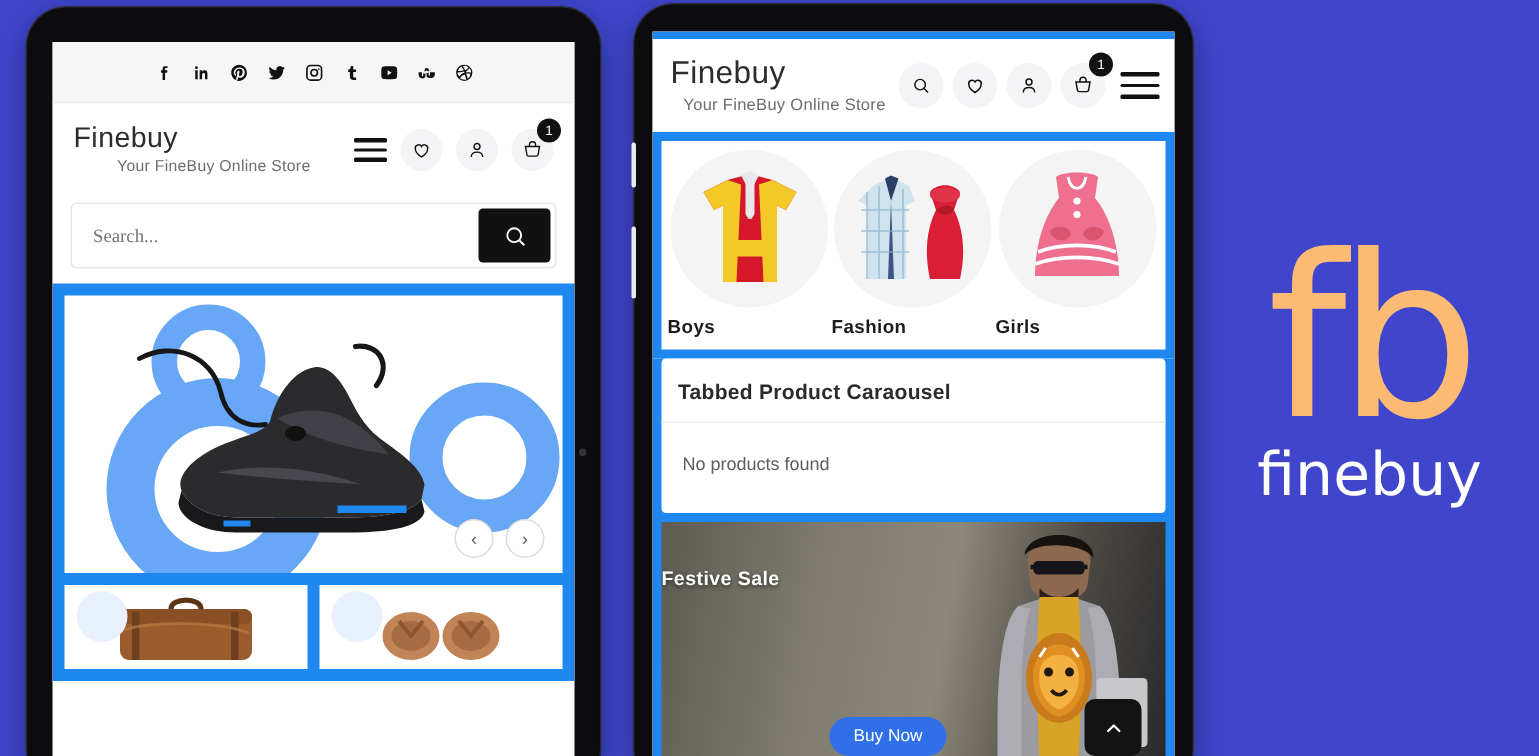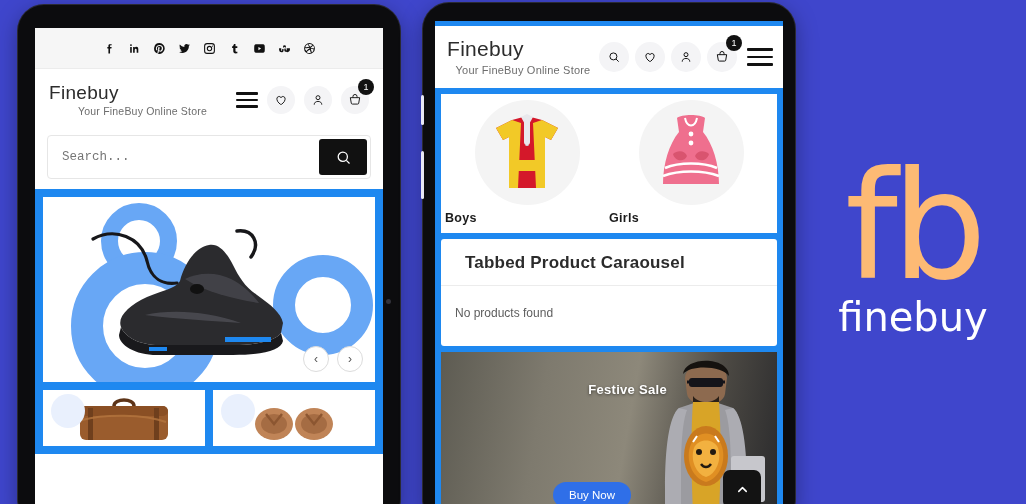--- a/index.html
+++ b/index.html
@@ -68,21 +68,21 @@
     background:#111;color:#fff;font-size:9px;display:flex;align-items:center;justify-content:center;
   }
 
   .searchrow{padding:4px 12px 10px;background:#fff;}
   .searchbox{
     height:42px;border:1px solid #e6e6e6;border-radius:4px;
     display:flex;align-items:center;padding-left:12px;
   }
   .searchbox input{
     flex:1;border:0;outline:0;font-size:12.5px;color:#6b6b6b;
-    font-family:Liberation Mono, monospace;background:transparent;
+    font-family:Liberation Serif, serif;background:transparent;
   }
   .searchbtn{
     width:48px;height:36px;margin-right:3px;background:#111;border-radius:3px;
     display:flex;align-items:center;justify-content:center;cursor:pointer;
   }
   .searchbtn svg{width:17px;height:17px;stroke:#fff;fill:none;stroke-width:1.8;}
 
   .accentwrap{background:#1e88f0;padding:8px;}
   .hero{
     background:#fff;height:185px;position:relative;overflow:hidden;
@@ -123,32 +123,32 @@
   .cat{flex:1;cursor:pointer;}
   .cat-circle{
     width:105px;height:105px;border-radius:50%;background:#f4f4f4;margin:0 auto;
     display:flex;align-items:center;justify-content:center;overflow:hidden;
   }
   .cat-label{margin-top:6px;font-size:12.5px;font-weight:bold;color:#1b1b1b;letter-spacing:.3px;}
 
   .tabbed-wrap{background:#1e88f0;padding:0 6px 6px;}
   .tabbed{background:#fff;border-radius:3px;}
   .tabbed-title{
-    padding:14px 24px 12px;font-size:17px;font-weight:bold;color:#2b2b2b;
+    padding:14px 11px 12px;font-size:14px;font-weight:bold;color:#2b2b2b;
     border-bottom:1px solid #ececec;letter-spacing:.2px;
   }
   .tabbed-body{padding:20px 14px 26px;font-size:12px;color:#5d5d5d;}
 
   .banner-wrap{background:#1e88f0;padding:0 6px 6px;}
   .banner{
     position:relative;height:160px;overflow:hidden;
     background:linear-gradient(100deg,#5d5b52 0%,#7e7a6e 30%,#8d887a 55%,#4d4a44 78%,#2a2a2c 100%);
   }
   .banner-txt{
-    position:absolute;left:0;right:110px;top:30px;text-align:right;color:#fff;
+    position:absolute;left:0;right:110px;top:30px;text-align:left;color:#fff;
     text-shadow:0 1px 3px rgba(0,0,0,.55);
   }
   .b-l1{font-size:13px;font-weight:bold;letter-spacing:.3px;}
   .b-l2{font-size:16px;font-weight:bold;margin-top:6px;line-height:1.35;padding:0 40px;}
   .buynow{
     position:absolute;left:112px;top:130px;background:#2f6fe8;color:#fff;
     border:0;border-radius:16px;padding:7px 16px;font-size:11.5px;font-weight:normal;cursor:pointer;
     font-family:"Liberation Sans",sans-serif;
   }
   .totop{
@@ -387,20 +387,37 @@
                 <path d="M54 10 L45 13 L48 78 H57 V27 L63 30 L70 18 Z" fill="#f2c927"></path>
                 <rect x="21" y="50" width="36" height="11" fill="#f2c927"></rect>
                 <path d="M33 7 L39 18 L45 7 L39 4 Z" fill="#e8e8ec"></path>
                 <path d="M39 10 V36" stroke="#c9c9d2" stroke-width="3"></path>
                 <rect x="36" y="9" width="6" height="26" rx="3" fill="#e8e8ec"></rect>
               </svg>
             </div>
             <div class="cat-label">Boys</div>
           </div>
 
+          <div class="cat">
+            <div class="cat-circle">
+              <svg width="86" height="86" viewBox="0 0 86 86">
+                <path d="M16 14 L28 8 L40 14 L44 24 L38 27 V76 H12 V27 L6 24 Z" fill="#cfe3ee"></path>
+                <path d="M24 9 L28 24 L33 9 L28 7 Z" fill="#2a3f66"></path>
+                <path d="M28 24 L26 76 H30 Z" fill="#3d5480"></path>
+                <g stroke="#8fb3c9" stroke-width="1" opacity=".75">
+                  <path d="M12 18v58M20 14v62M36 16v60"></path>
+                  <path d="M8 30h32M8 44h32M8 58h32"></path>
+                </g>
+                <path d="M54 18 C58 12, 70 12, 74 18 L70 30 C76 42, 78 58, 74 76 L54 76 C50 58, 52 42, 58 30 Z" fill="#d81f35"></path>
+                <path d="M58 30 C64 26, 68 26, 70 30 C66 34, 62 34, 58 30Z" fill="#b31829"></path>
+                <ellipse cx="64" cy="20" rx="10" ry="5" fill="#e03347"></ellipse>
+              </svg>
+            </div>
+            <div class="cat-label">Fashion</div>
+          </div>
 
           <div class="cat">
             <div class="cat-circle">
               <svg width="80" height="86" viewBox="0 0 80 86">
                 <path d="M26 8 C30 4, 50 4, 54 8 L52 22 C62 34, 68 54, 68 74 L12 74 C12 54, 18 34, 28 22 Z" fill="#ef6f8e"></path>
                 <path d="M34 8 C36 18, 44 18, 46 8" stroke="#fff" stroke-width="2" fill="none"></path>
                 <circle cx="40" cy="24" r="2.4" fill="#fff"></circle>
                 <circle cx="40" cy="33" r="2.4" fill="#fff"></circle>
                 <path d="M22 44 C26 40, 34 40, 36 46 C34 52, 24 52, 22 44Z" fill="#d9546f"></path>
                 <path d="M58 44 C54 40, 46 40, 44 46 C46 52, 56 52, 58 44Z" fill="#d9546f"></path>

